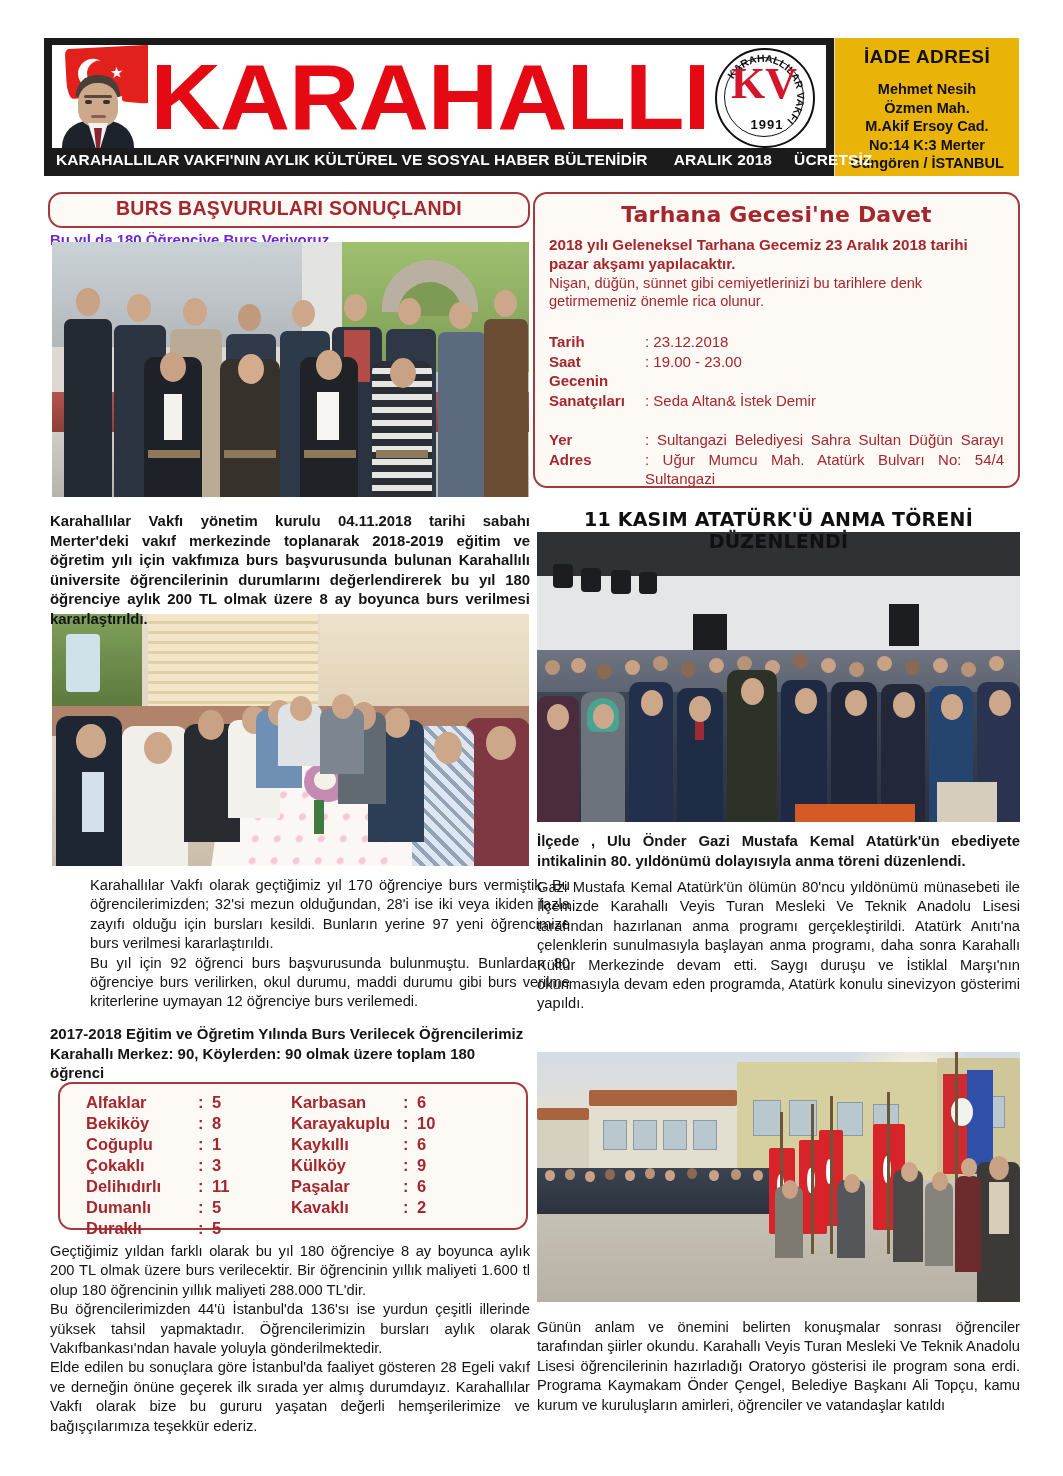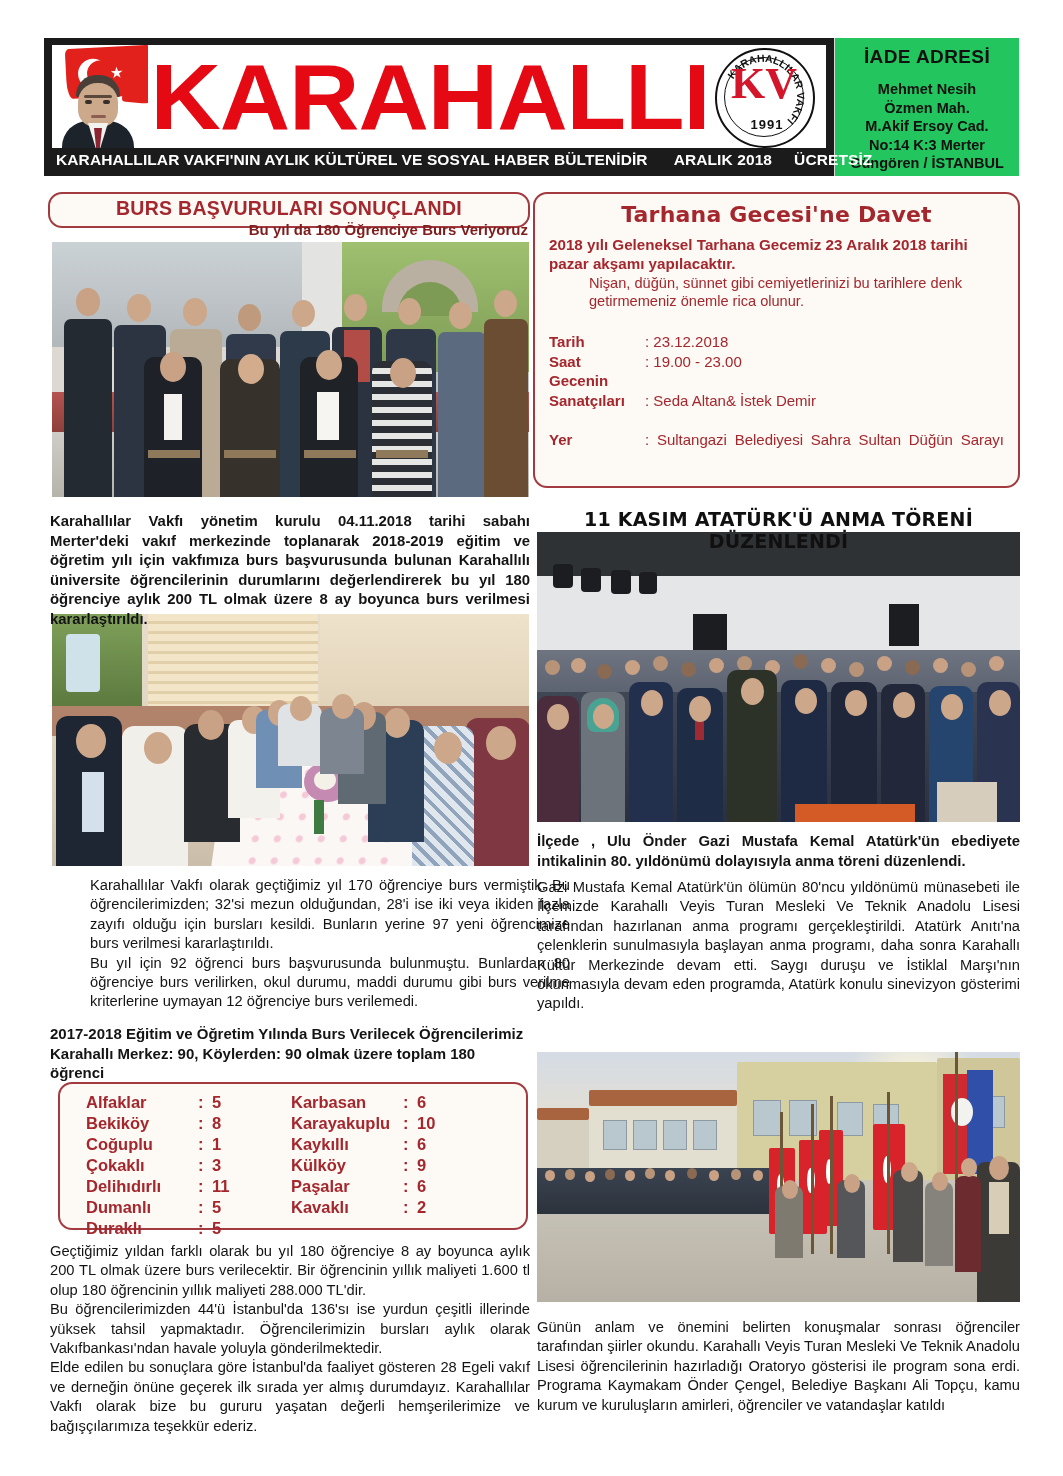--- a/index.html
+++ b/index.html
@@ -114,48 +114,48 @@
     position:absolute;left:8px;bottom:5px;width:774px;height:22px;
     color:#ffffff;font-weight:bold;font-size:15.5px;letter-spacing:0.1px;
     display:flex;align-items:center;
     white-space:nowrap;
   }
   .strap-main{padding-left:4px;}
   .strap-date{margin-left:26px;}
   .strap-free{margin-left:22px;}
 
   .mast-right{
-    width:185px;height:138px;background:#22c55e;border-left:1px solid #d9d9d9;
+    width:185px;height:138px;background:#eab308;border-left:1px solid #d9d9d9;
     box-sizing:border-box;padding-top:8px;text-align:center;
   }
   .iade-title{font-weight:bold;font-size:19px;letter-spacing:0.4px;color:#111;}
   .iade-lines{margin-top:12px;font-weight:bold;font-size:14.5px;line-height:18.5px;color:#111;}
 
   
   .box{
     position:absolute;border:2px solid #a23a40;border-radius:14px;background:#fdf9f4;
     box-sizing:border-box;
   }
 
   
   #burs-box{left:48px;top:192px;width:482px;height:36px;padding-top:3px;}
   #burs-box .t1{font-size:19.5px;letter-spacing:0.3px;color:#a5272e;font-weight:bold;text-align:center;}
-  #burs-box .t2{font-size:15px;color:#7f1d1d;font-weight:bold;text-align:right;margin-top:1px;}
+  #burs-box .t2{font-size:15px;color:#6d28d9;font-weight:bold;text-align:left;margin-top:11px;}
 
   
   #tarhana-box{left:533px;top:192px;width:487px;height:296px;padding:8px 14px 0 14px;}
   #tarhana-box .th{
     font-size:22px;font-weight:bold;color:#a5272e;text-align:center;letter-spacing:0.2px;
     font-family:"DejaVu Sans", sans-serif;
   }
   #tarhana-box .lead{
     margin-top:8px;color:#a5272e;font-weight:bold;font-size:15.2px;line-height:19px;
   }
   #tarhana-box .sub{
-    margin-top:1px;color:#a5272e;font-size:14.6px;line-height:18px;font-weight:normal;margin-left:40px;
+    margin-top:1px;color:#a5272e;font-size:14.6px;line-height:18px;font-weight:normal;
   }
   .det-table{margin-top:22px;width:100%;border-collapse:collapse;color:#a5272e;}
   .det-table td{font-size:15px;line-height:19.5px;vertical-align:top;padding:0;}
   .det-k{font-weight:bold;width:96px;}
   .det-v{font-weight:normal;}
   .det-spacer td{height:20px;}
   .det-v-just{text-align:justify;text-align-last:justify;}
 
   
   #koy-box{left:58px;top:1082px;width:470px;height:148px;padding:8px 0 0 0;}
@@ -307,20 +307,24 @@
         <td class="det-k">Sanatçıları</td>
         <td class="det-v">: Seda Altan&amp; İstek Demir</td>
       </tr>
       <tr class="det-spacer">
             <td colspan="2"></td>
           </tr>
       <tr>
         <td class="det-k">Yer</td>
         <td class="det-v det-v-just">: Sultangazi Belediyesi Sahra Sultan Düğün Sarayı</td>
       </tr>
+      <tr>
+        <td class="det-k">Adres</td>
+        <td class="det-v det-v-just">: Uğur Mumcu Mah. Atatürk Bulvarı No: 54/4 Sultangazi</td>
+      </tr>
     </tbody>
       </table>
   </div>
 
   <div class="photo" id="photo-board">
 
     <div class="ph-layer" style="left:0;top:0;width:250px;height:105px;background:linear-gradient(180deg,#cbd2d6,#b2b7ba);"></div>
     <div class="ph-layer" style="left:250px;top:0;width:40px;height:175px;background:#e3e4e2;"></div>
     <div class="ph-layer" style="left:290px;top:0;width:187px;height:130px;background:linear-gradient(180deg,#9fc06f,#7d9b55);"></div>
     <div class="ph-layer" style="left:330px;top:18px;width:96px;height:52px;background:#b9b0a1;border-radius:48px 48px 0 0;"></div>

